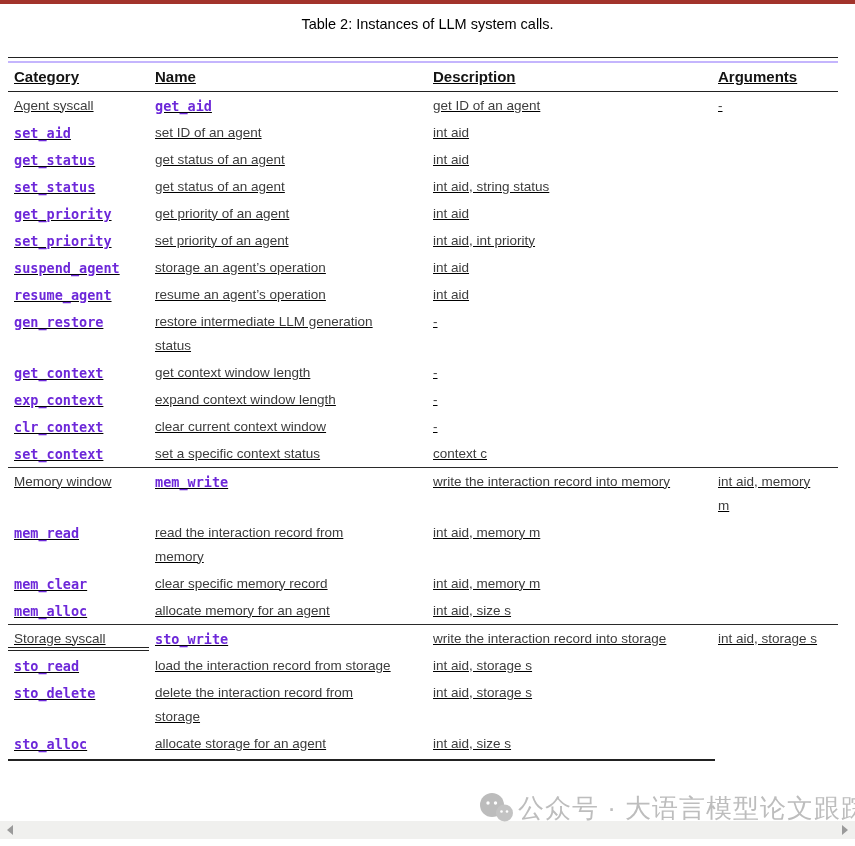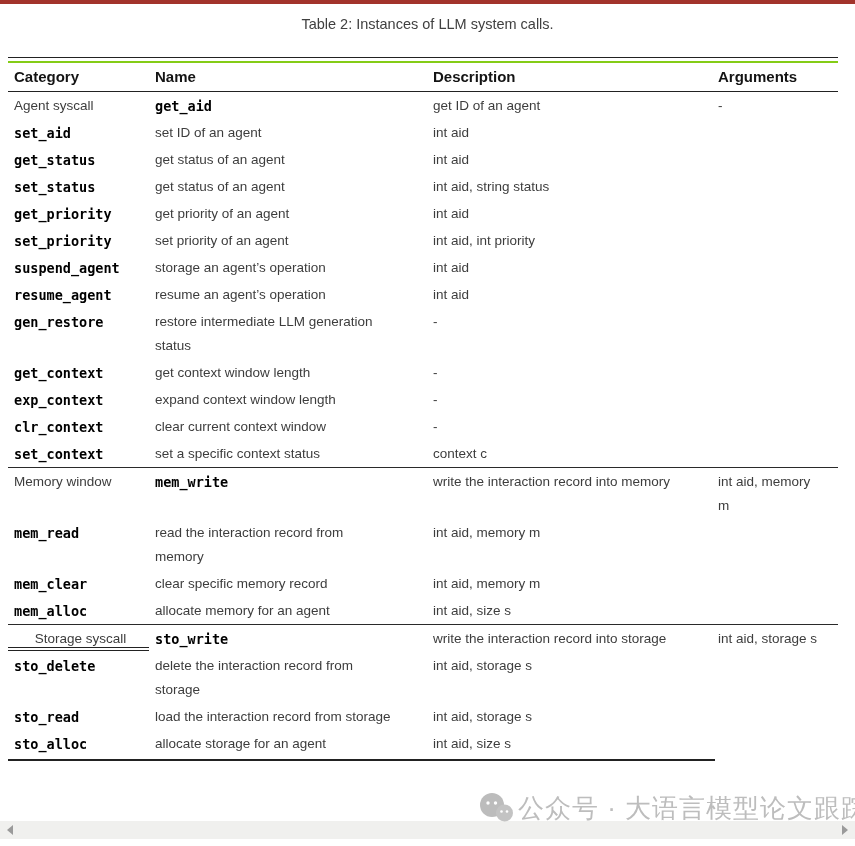--- a/index.html
+++ b/index.html
@@ -2,43 +2,43 @@
 <html><head>
 <meta charset="utf-8">
 <style>
   * { margin:0; padding:0; box-sizing:border-box; }
   html,body { width:855px; height:846px; background:#ffffff; overflow:hidden;
               font-family:"Liberation Sans", sans-serif; position:relative; }
 
   .top-bar { width:855px; height:4px; }
 
   .caption { margin-top:9px; text-align:center; font-size:14.5px; line-height:22px;
-             color:#404040; }
+             color:#000000; }
 
   .table-wrap { margin:22px 0 0 8px; width:830px;
                 border-top:1px solid #222; padding-top:3px; position:relative; }
 
   table.syscalls { width:830px; border-collapse:collapse; table-layout:fixed;
-                   border-top:2px solid #84cc16; }
+                   border-top:2px solid #c4b5fd;text-decoration:underline; }
   col.c1 { width:147px; } col.c2 { width:278px; } col.c3 { width:285px; } col.c4 { width:120px; }
 
   thead th { text-align:left; font-size:15px; font-weight:700; color:#141414;
              padding:2px 8px 3px 0; line-height:23px;
              border-bottom:1.5px solid #222; }
   thead th:first-child { padding-left:6px; }
 
   tbody td { vertical-align:top; font-size:13.5px; color:#3d3d3d;
              line-height:24px; padding:1.5px 8px 1.5px 0;
              white-space:pre; }
   tbody td:first-child { padding-left:6px;margin-top:32px; }
   tbody td.mono { font-family:"DejaVu Sans Mono", monospace; font-size:13.5px;
-                  font-weight:600; color:#000000; letter-spacing:0; }
+                  font-weight:600; color:#6d28d9; letter-spacing:0; }
   tr.section-start td { border-top:1px solid #2a2a2a; }
 
-  td.cat-dbl { position:relative;text-align:center; }
+  td.cat-dbl { position:relative; }
   td.cat-dbl::after { content:""; position:absolute; left:0; right:6px; bottom:1px;
                       height:2px; border-top:1px solid #222; border-bottom:1px solid #222; }
 
   .bottom-rule { width:707px; height:2px; margin-top:2px;
                  border-top:1px solid #222; border-bottom:1px solid #222; }
 
   .watermark { position:absolute; left:478px; top:791px; display:flex;
                align-items:center; z-index:5; pointer-events:none; }
   .watermark .wm-text { font-size:26px; line-height:34px; color:#bdbdbd;
                         letter-spacing:1px; white-space:nowrap;
@@ -182,29 +182,29 @@
           <td>int aid, size s</td>
           <td></td>
         </tr>
         <tr class="section-start">
           <td class="cat-dbl">Storage syscall</td>
           <td class="mono">sto_write</td>
           <td>write the interaction record into storage</td>
           <td>int aid, storage s</td>
         </tr>
         <tr>
+          <td class="mono">sto_read</td>
+          <td>load the interaction record from storage</td>
+          <td>int aid, storage s</td>
+          <td></td>
+        </tr>
+        <tr>
           <td class="mono">sto_delete</td>
           <td>delete the interaction record from
 storage</td>
-          <td>int aid, storage s</td>
-          <td></td>
-        </tr>
-        <tr>
-          <td class="mono">sto_read</td>
-          <td>load the interaction record from storage</td>
           <td>int aid, storage s</td>
           <td></td>
         </tr>
         <tr>
           <td class="mono">sto_alloc</td>
           <td>allocate storage for an agent</td>
           <td>int aid, size s</td>
           <td></td>
         </tr>
       </tbody>

